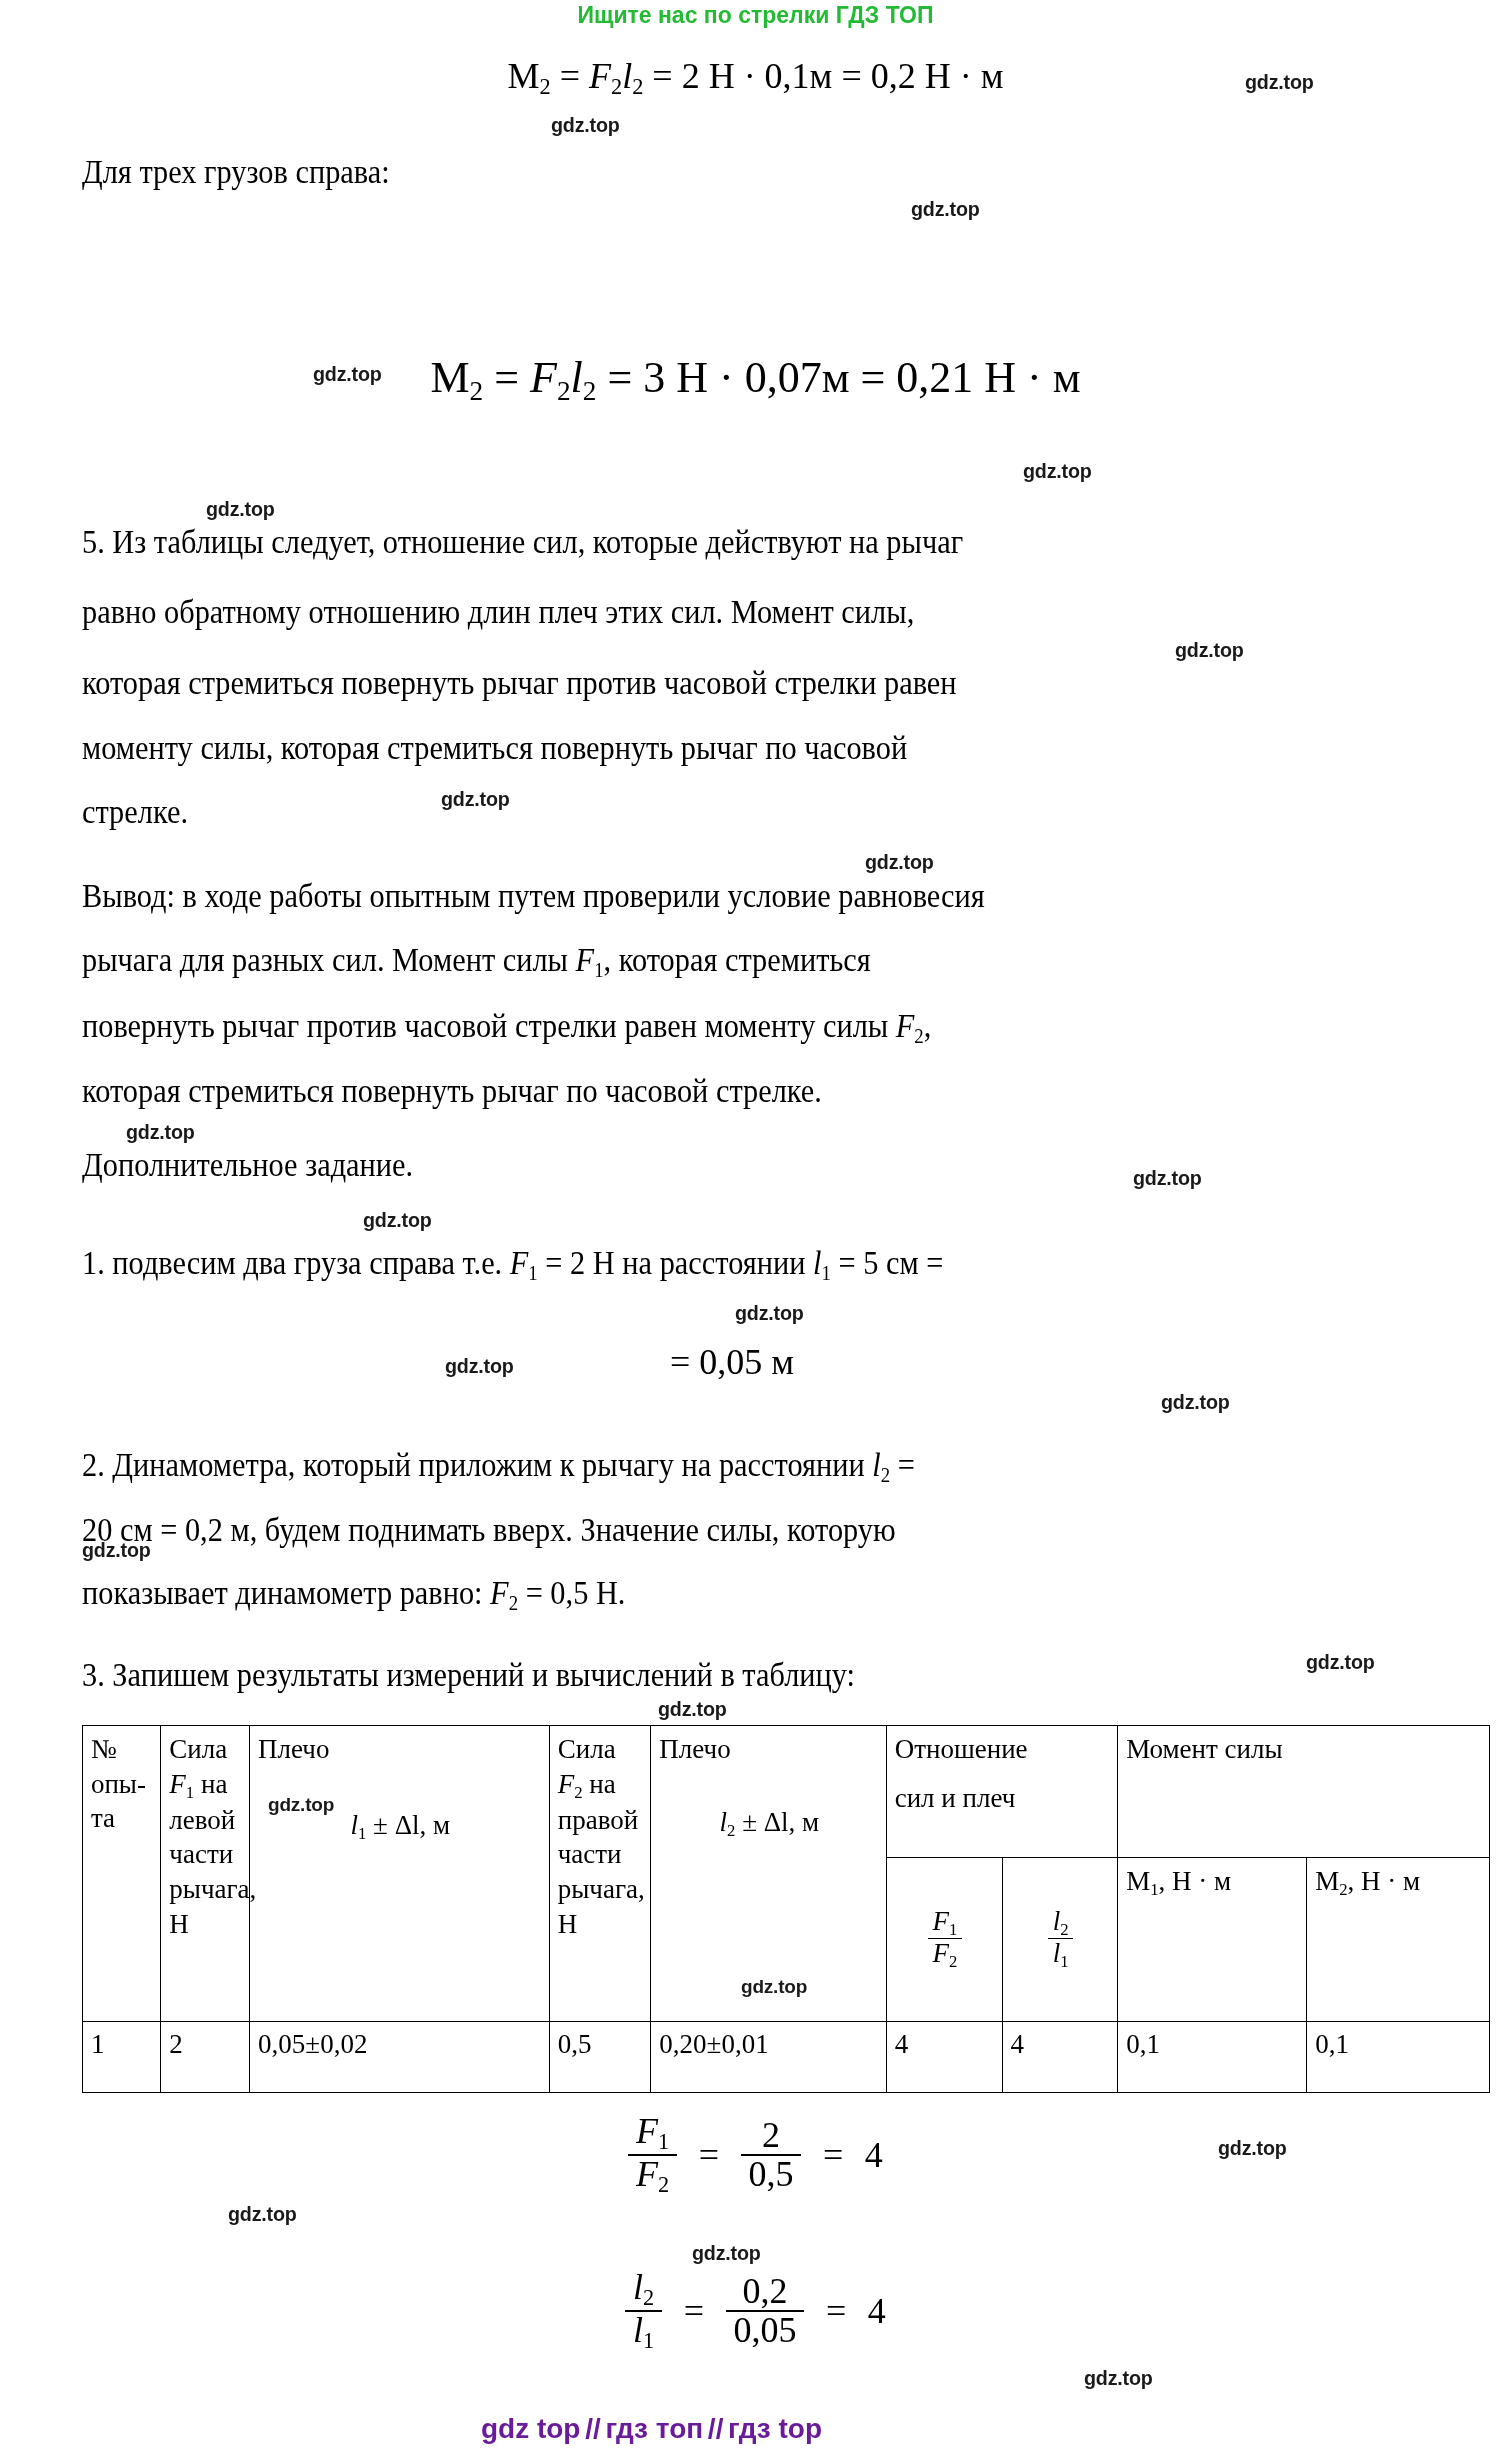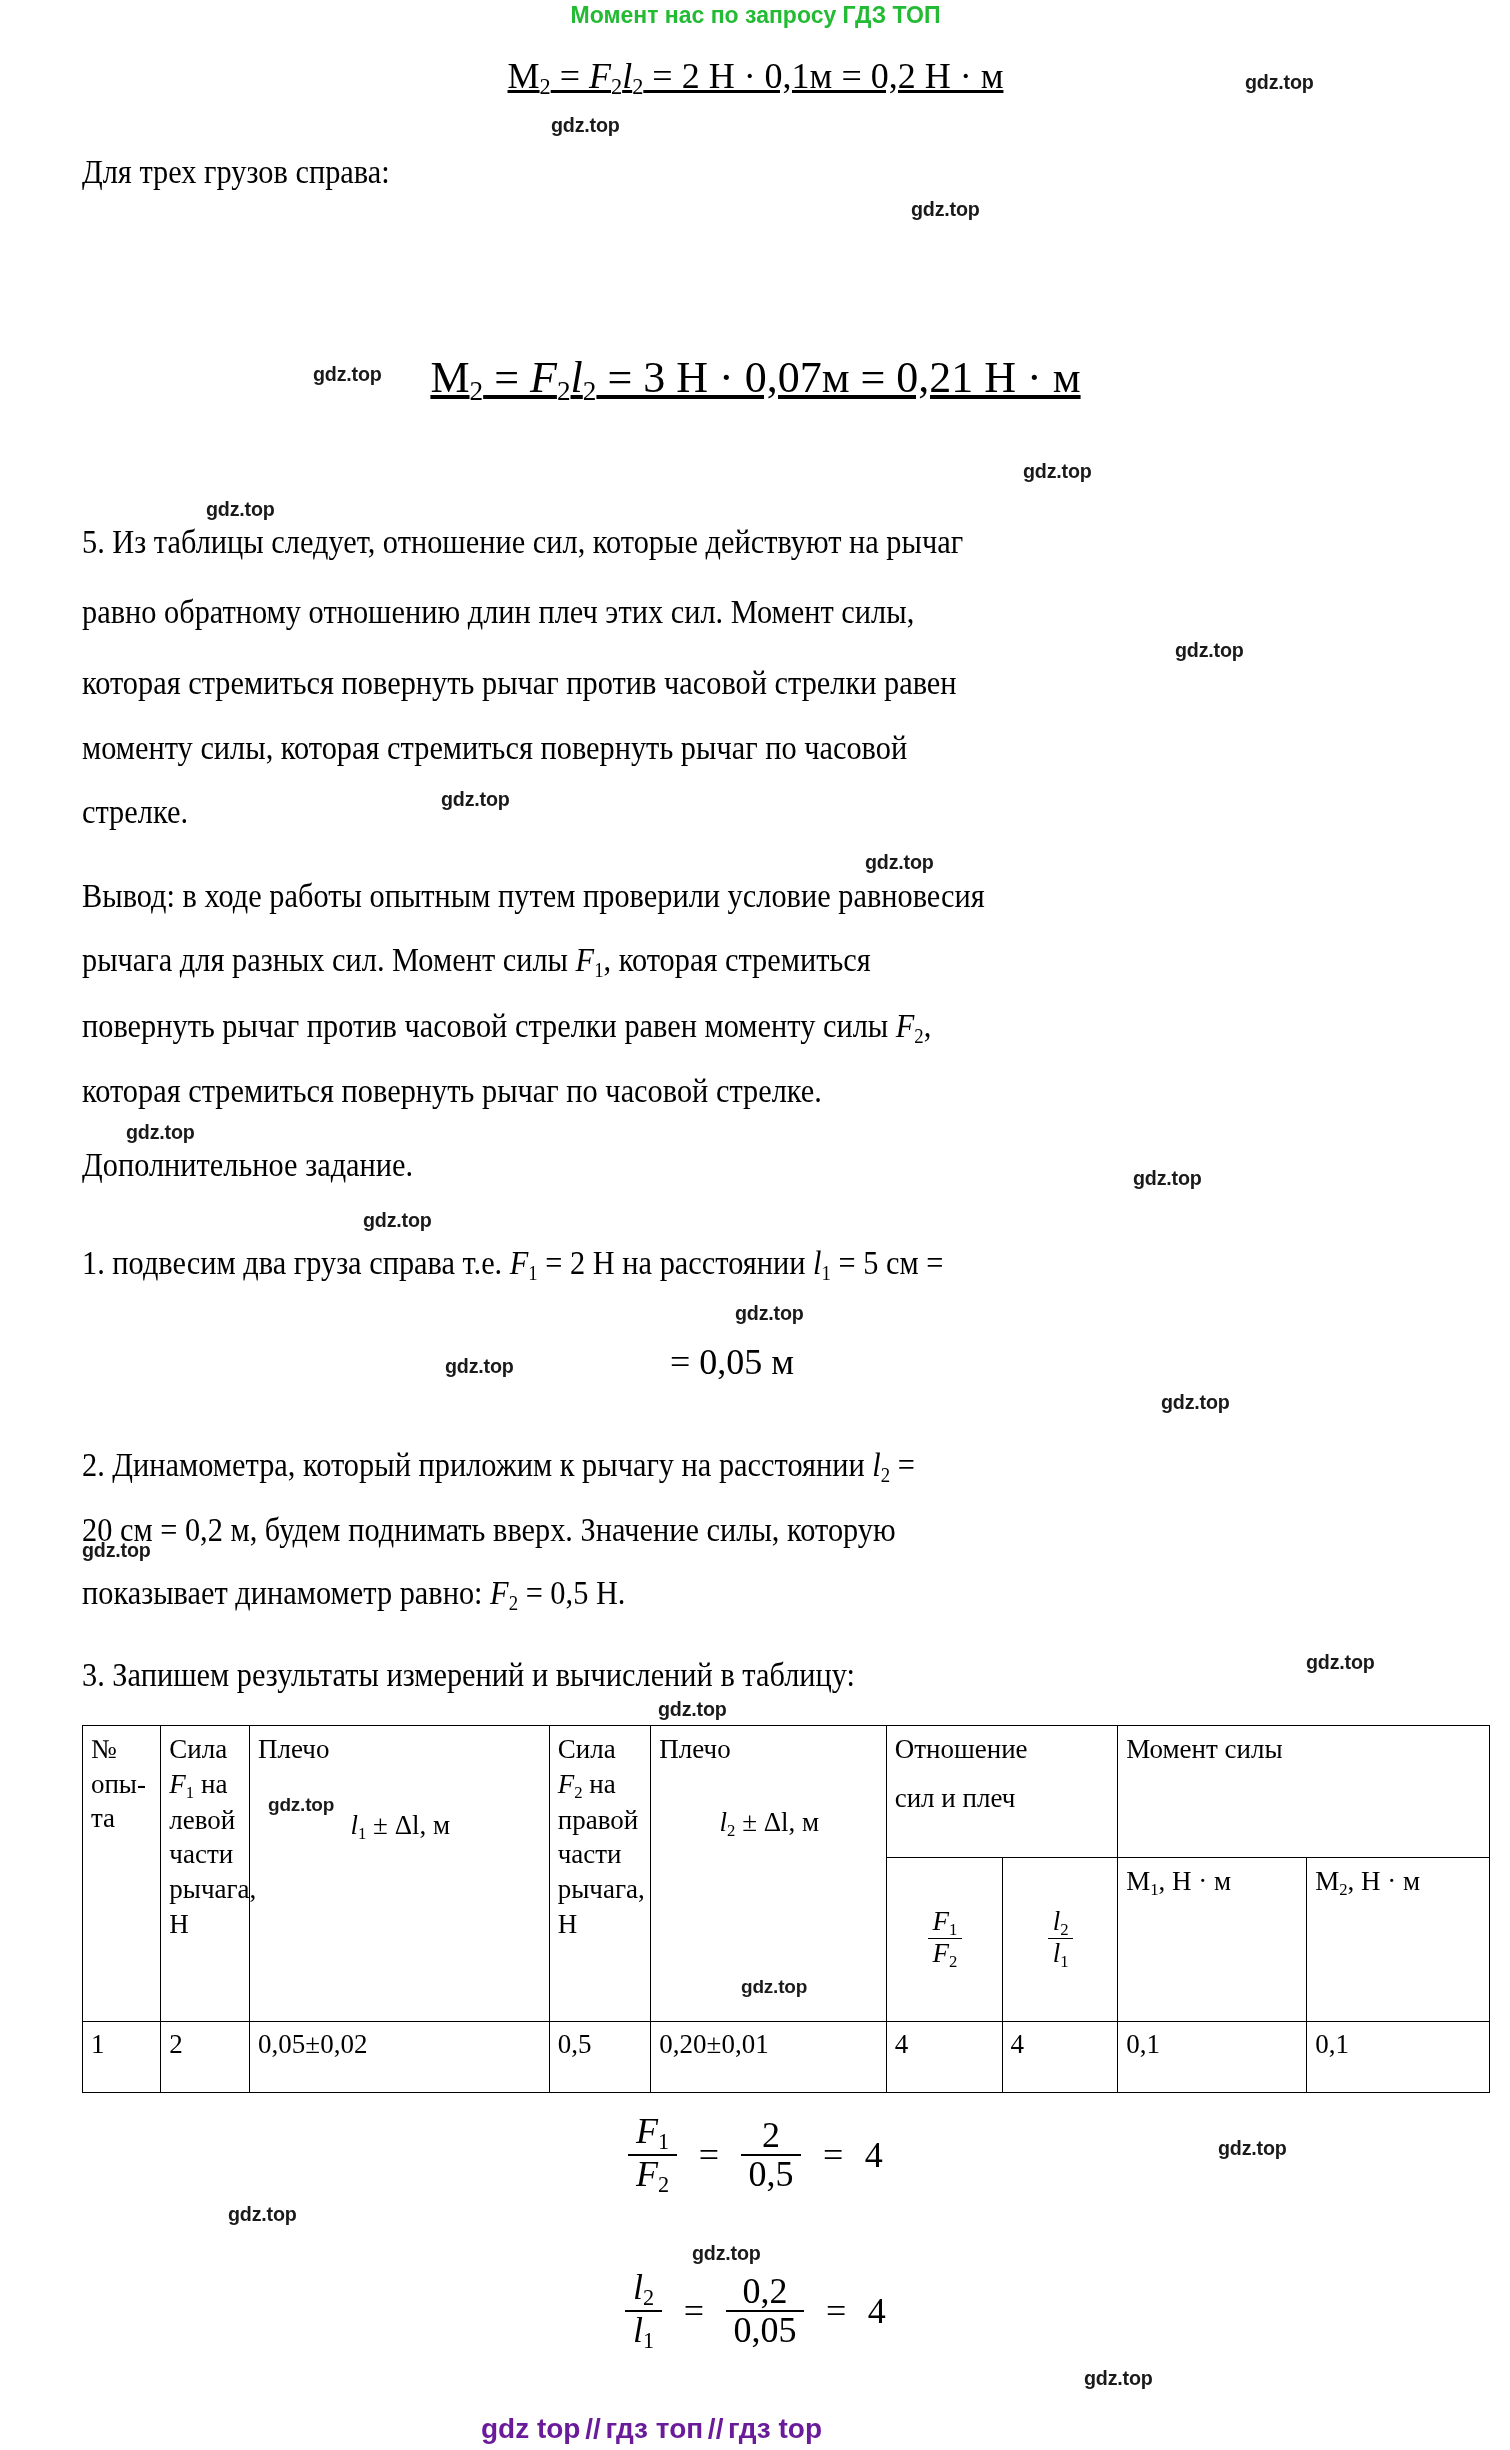--- a/index.html
+++ b/index.html
@@ -76,21 +76,20 @@
     position: absolute;
     font-family: "Liberation Serif", "DejaVu Serif", serif;
     font-size: 35px;
     white-space: nowrap;
     color: #000;
   }
   .mathline.center {
     width: 1511px;
     left: 0;
     text-align: center;
-    text-decoration: underline;
   }
 
   i.v { font-style: italic; font-family: "Liberation Serif", "DejaVu Serif", serif; }
   sub { font-size: 0.62em; vertical-align: -0.28em; font-style: normal; }
 
   
   .tbl-wrap {
     position: absolute;
     left: 82px;
     top: 1725px;
@@ -151,21 +150,21 @@
     font-family: "Liberation Serif", "DejaVu Serif", serif;
   }
   .eqrow .op { display: inline-block; vertical-align: middle; padding: 0 12.6px; }
   .eqrow .res { display: inline-block; vertical-align: middle; }
 </style>
 </head>
 <body>
 
 <div class="page">
 
-  <div class="promo-top">Момент нас по запросу ГДЗ ТОП</div>
+  <div class="promo-top">Ищите нас по стрелки ГДЗ ТОП</div>
 
   <div class="mathline center" style="top:55px; font-size:36px;">
     <span>M<sub>2</sub>&nbsp;=&nbsp;<i class="v">F</i><sub>2</sub><i class="v">l</i><sub>2</sub>&nbsp;=&nbsp;2&nbsp;Н&nbsp;·&nbsp;0,1м&nbsp;=&nbsp;0,2&nbsp;Н&nbsp;·&nbsp;м</span>
   </div>
   <div class="wm" style="left:1245px; top:71px;">gdz.top</div>
   <div class="wm" style="left:551px; top:114px;">gdz.top</div>
 
   <div class="txt" style="left:82px; top:156px;">Для трех грузов справа:</div>
   <div class="wm" style="left:911px; top:198px;">gdz.top</div>
 

